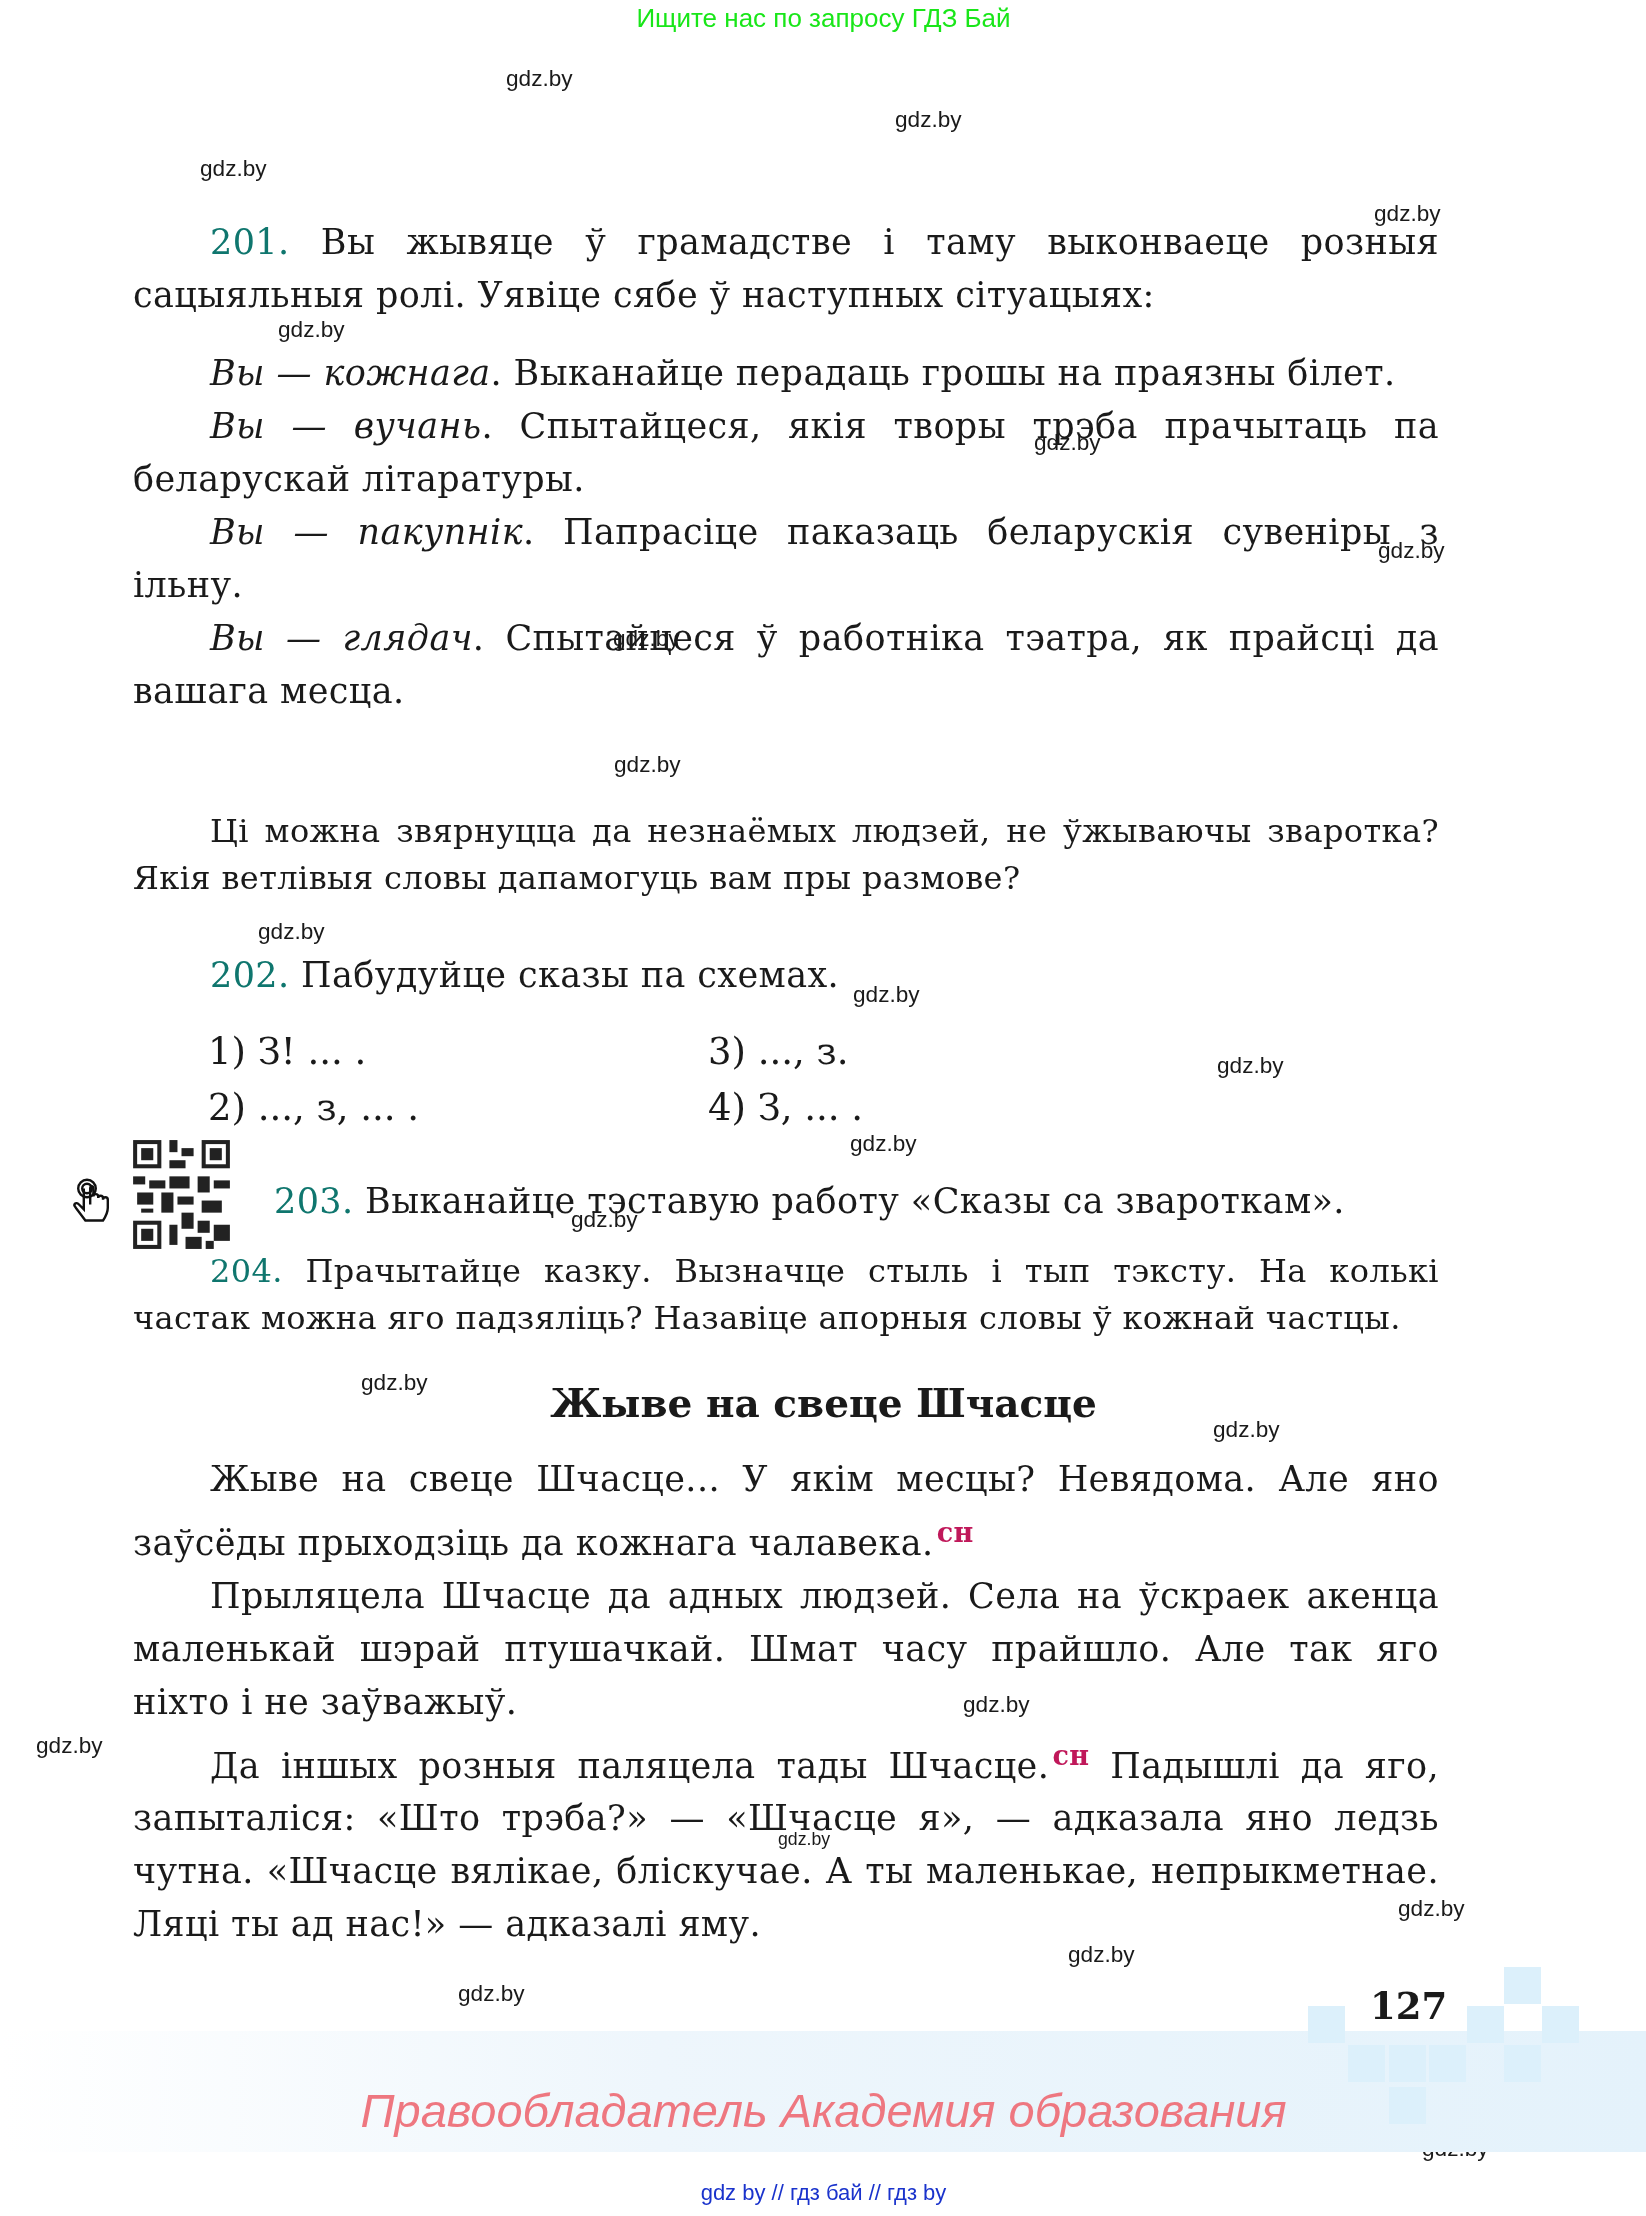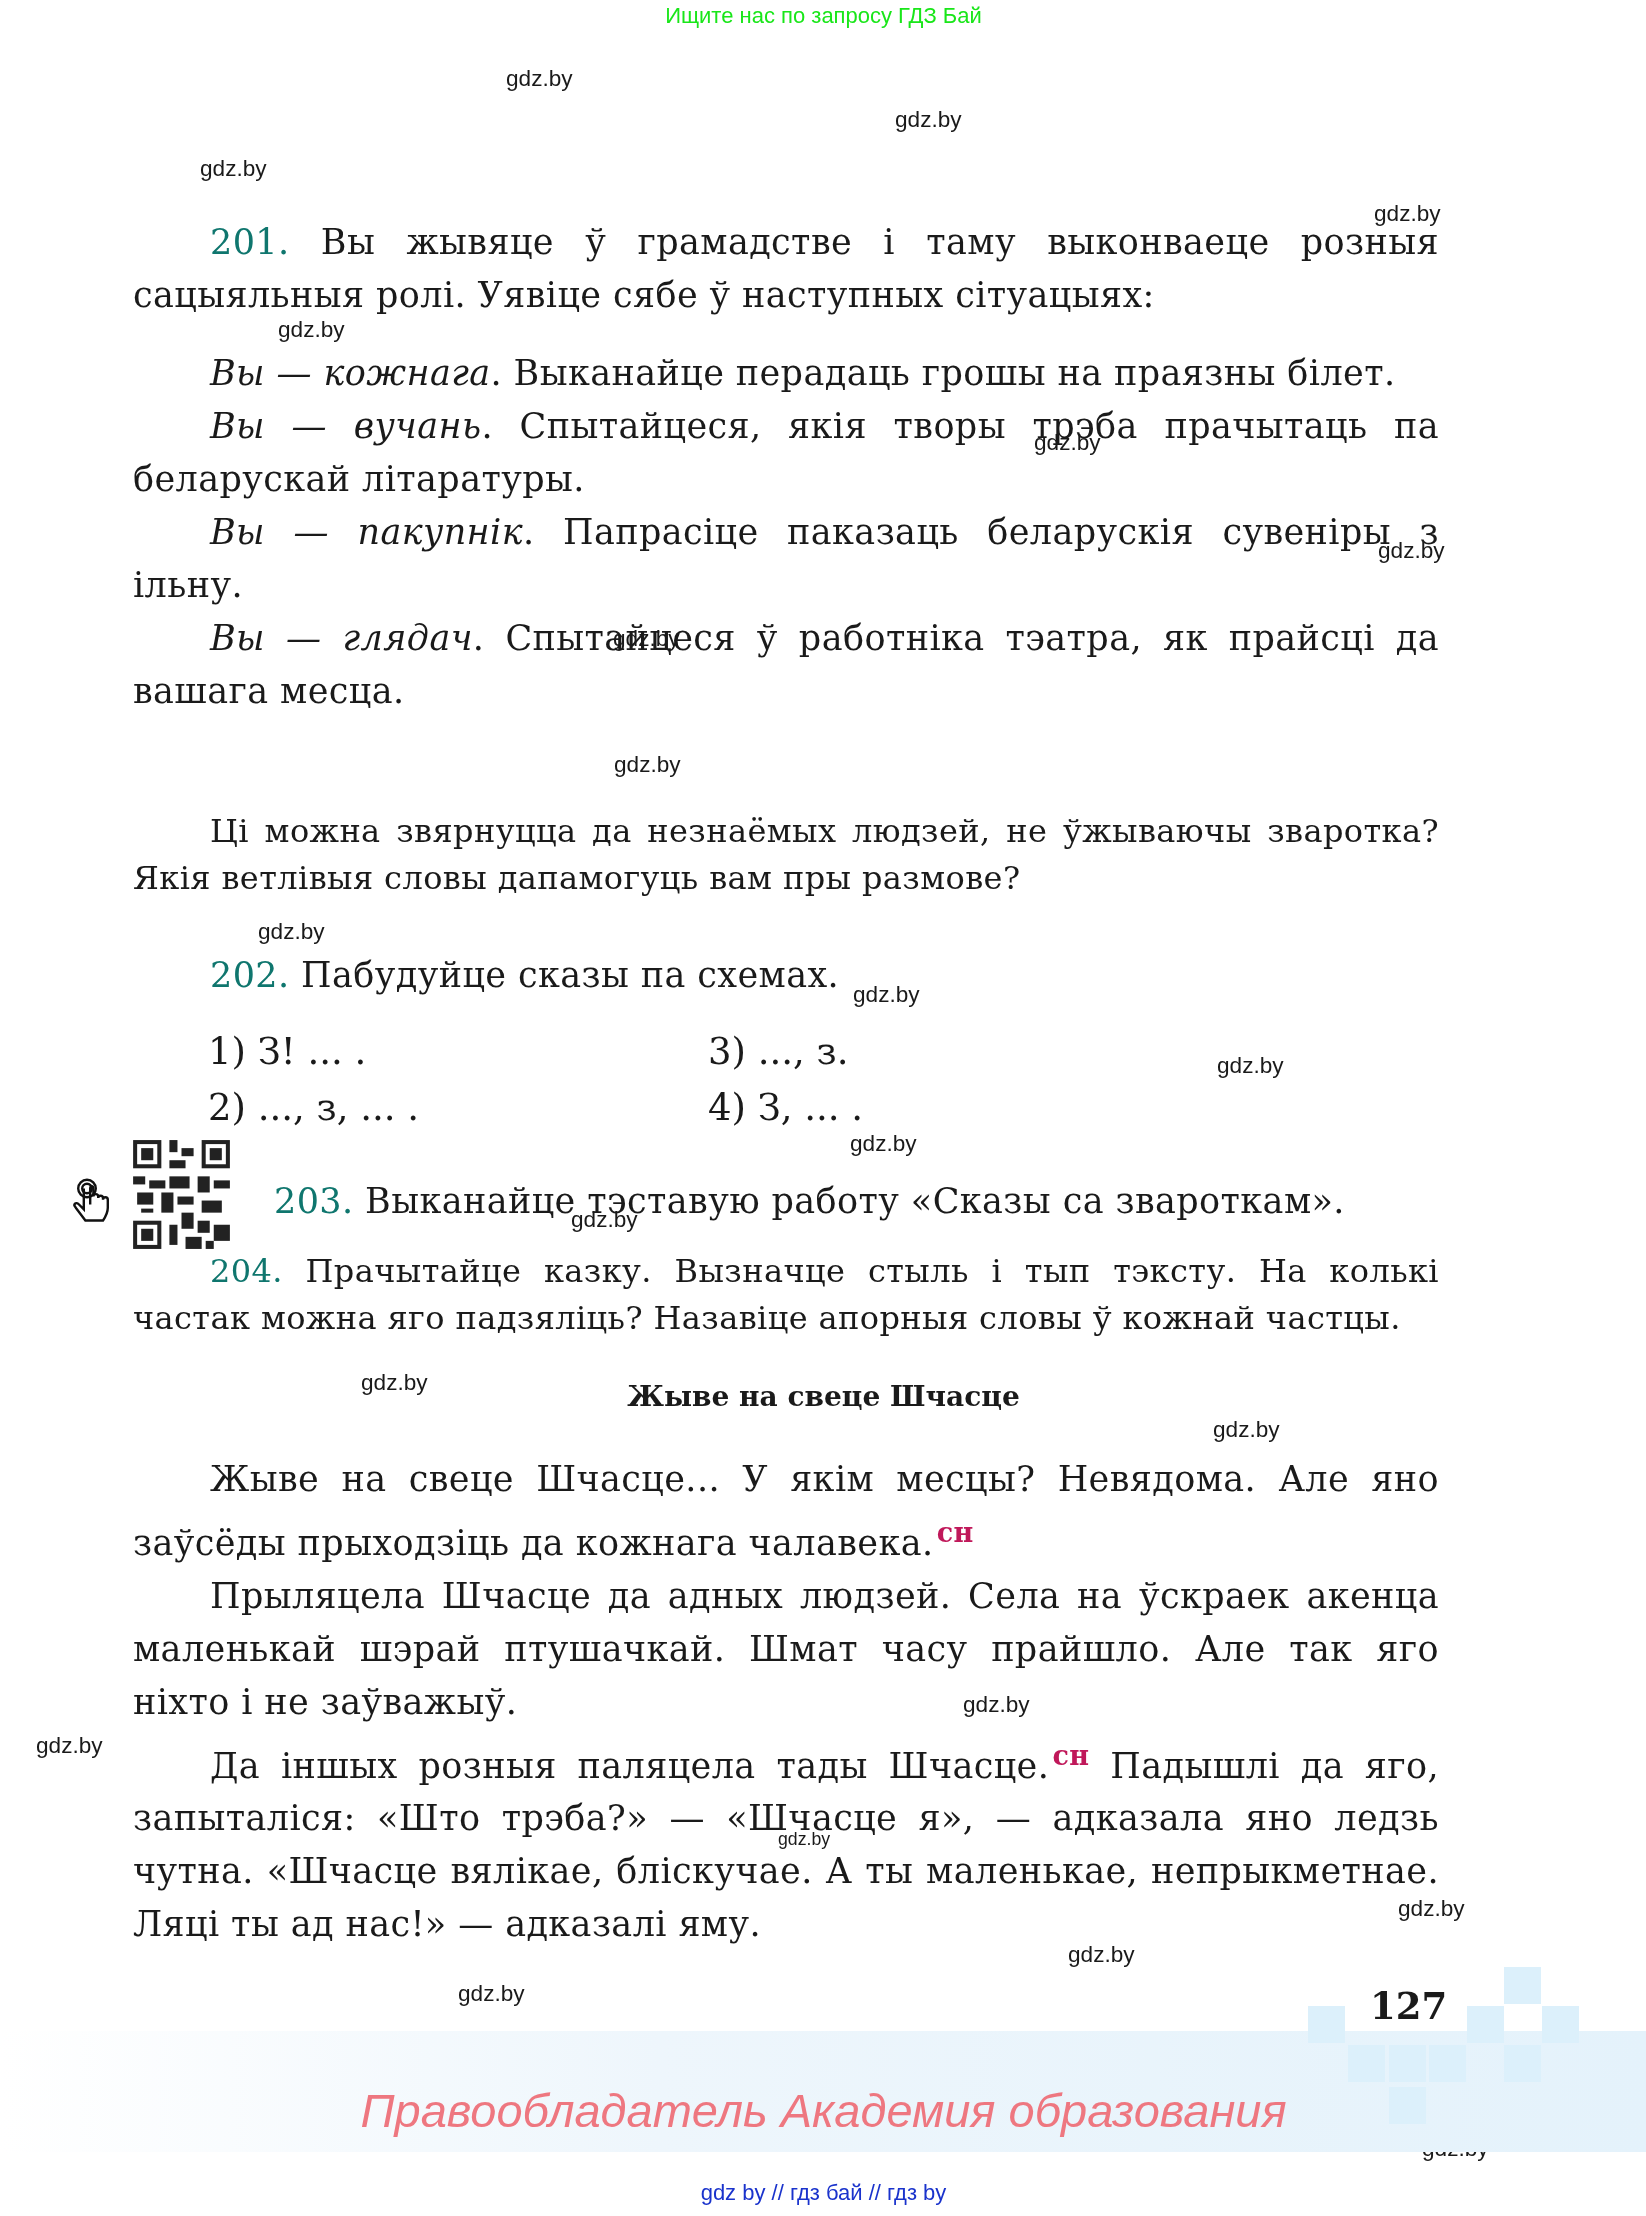--- a/index.html
+++ b/index.html
@@ -1,27 +1,27 @@
 <!DOCTYPE html>
 <html style="font-size:13px"><head>
 <meta charset="utf-8">
 <style>
   html, body { margin: 0; padding: 0; background: #ffffff; }
   body { width: 1647px; height: 2216px; position: relative; overflow: hidden; font-family: "DejaVu Serif", serif; color: #1a1a1a; }
-  .banner { position: absolute; top: 3.2px; left: 0; width: 1647px; text-align: center; font-family: "Liberation Sans", sans-serif; font-size: 22px; color: #19e619; }
+  .banner { position: absolute; top: 3.2px; left: 0; width: 1647px; text-align: center; font-family: "Liberation Sans", sans-serif; font-size: 26px; color: #19e619; }
   .wm { position: absolute; font-family: "Liberation Sans", sans-serif; font-size: 22.6px; color: #1a1a1a; white-space: nowrap; }
   .wm.small { font-size: 17.7px; }
   .page { position: absolute; left: 133px; width: 1306px; }
   .p { font-size: 35px; line-height: 53px; letter-spacing: 0.4px; text-align: justify; margin: 0; }
   .p.indent { text-indent: 77px; }
   .p.sm { font-size: 32px; line-height: 47px; }
   .num { color: #0f766e; font-weight: normal; }
   em { font-style: italic; }
   .schemes { position: absolute; font-size: 37px; line-height: 56px; }
-  .title { position: absolute; width: 1647px; left: 0; text-align: center; font-size: 28px; font-weight: bold; }
+  .title { position: absolute; width: 1647px; left: 0; text-align: center; font-size: 39px; font-weight: bold; }
   .sup { color: #c0185a; font-weight: bold; font-size: 27px; vertical-align: super; margin-left: 3.2px; }
   .qr { position: absolute; left: 125px; top: 1132px; width: 113px; height: 125px; background: #fff; }
   .hand { position: absolute; left: 71px; top: 1177px; }
   .pageno { position: absolute; left: 1370px; top: 1984px; font-size: 37px; font-weight: bold; font-family: "DejaVu Serif", serif; }
   .footer-bg { position: absolute; left: 0; top: 2031px; width: 1647px; height: 121px; background: linear-gradient(90deg, #ffffff 0%, #eef6fc 40%, #e4f2fb 100%); }
   .tile { position: absolute; width: 37px; height: 37px; background: #dcf0fb; }
   .copyright { position: absolute; top: 2083px; left: 0; width: 1647px; text-align: center; font-family: "Liberation Sans", sans-serif; font-style: italic; font-size: 47px; color: #ee7780; }
   .footer-links { position: absolute; top: 2180px; left: 0; width: 1647px; text-align: center; font-family: "Liberation Sans", sans-serif; font-size: 22px; color: #1a33cc; }
 </style>
 </head>

